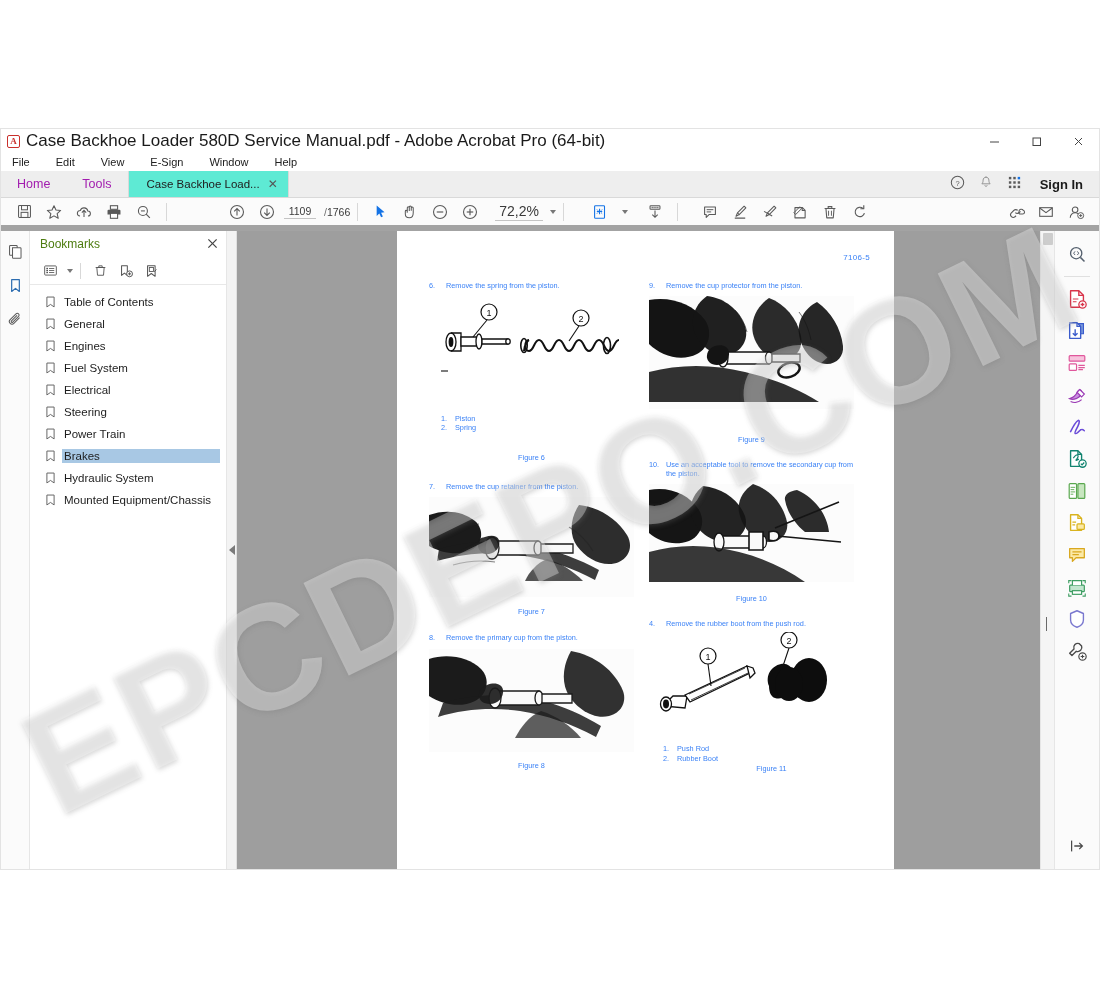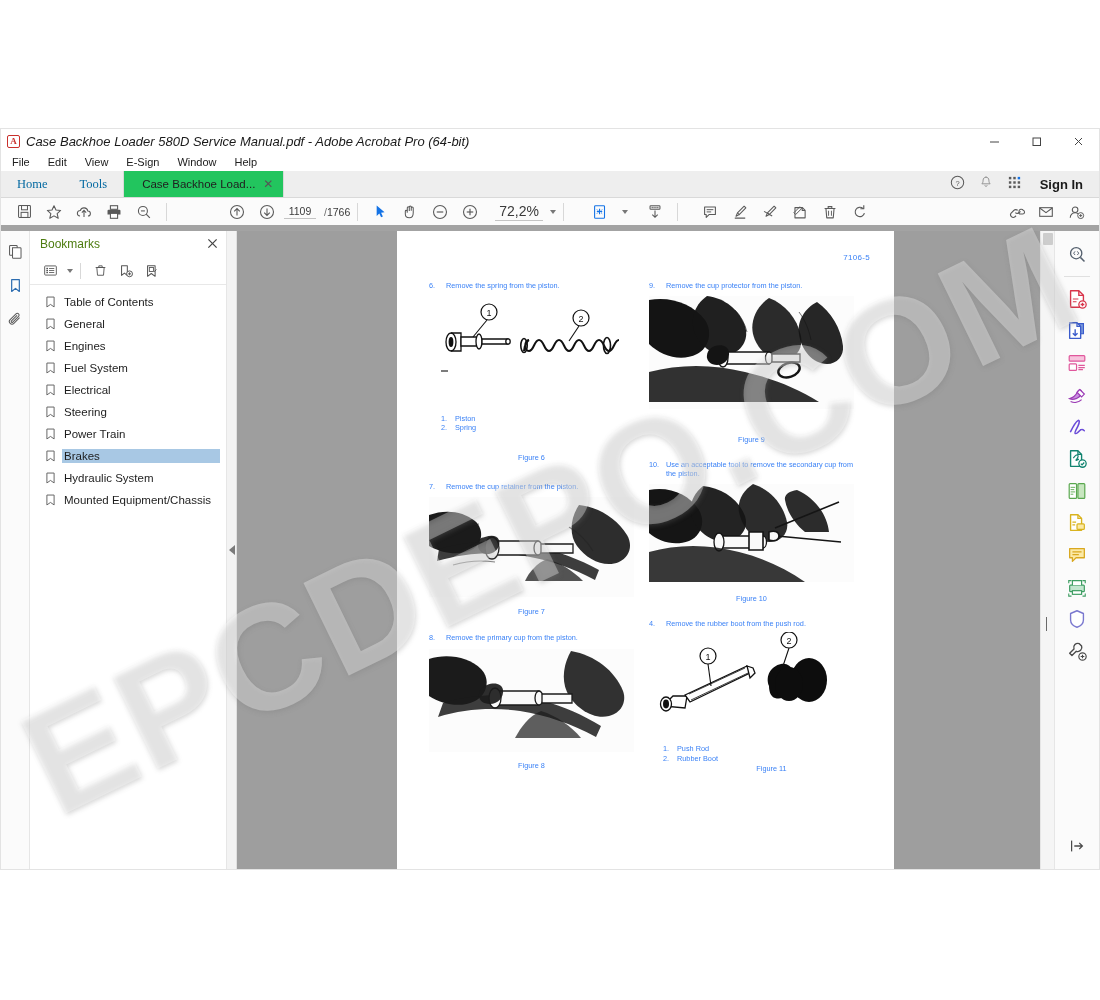--- a/index.html
+++ b/index.html
@@ -25,48 +25,48 @@
   .titlebar {
     height:24px; display:flex; align-items:center;
     background:#ffffff; padding-left:6px; flex:0 0 auto;
   }
   .acro-logo {
     width:13px; height:13px; background:#ffffff; border:1px solid #c9302c;
     border-radius:2px; color:#c9302c; font-size:9px; font-weight:bold;
     display:flex; align-items:center; justify-content:center; margin-right:6px;
     font-family:"Liberation Serif", serif;
   }
-  .title-text { font-size:13px; color:#1a1a1a; white-space:nowrap;font-style:italic; }
+  .title-text { font-size:17px; color:#1a1a1a; white-space:nowrap; }
   .winbtns { margin-left:auto; display:flex; height:24px; }
   .winbtn {
     width:42px; height:24px; display:flex; align-items:center; justify-content:center;
     color:#444;
   }
 
   
   .menubar {
-    height:18px; display:flex; align-items:center; gap:4px;
+    height:18px; display:flex; align-items:center; gap:12px;
     padding-left:4px; background:#ffffff; flex:0 0 auto;
   }
   .menu-item {
     font-size:11px; color:#202020; padding:1px 7px; white-space:nowrap;
   }
 
   
   .tabstrip {
     height:27px; background:#eeeeee; display:flex; align-items:stretch;
     border-bottom:1px solid #d9d9d9; flex:0 0 auto; position:relative;
   }
   .nav-btn {
     display:flex; align-items:center; padding:0 16px;
-    font-size:12.5px; color:#0369a1;font-family:Liberation Serif, serif;
+    font-size:12.5px; color:#a21caf;
   }
   .doc-tab {
     display:flex; align-items:center; gap:8px;
-    padding:0 10px 0 18px; background:#22c55e;
+    padding:0 10px 0 18px; background:#5eead4;
     border-left:1px solid #d9d9d9; border-right:1px solid #d9d9d9;
     font-size:11.5px; color:#202020; min-width:118px;
   }
   .tab-close { font-size:12px; color:#555; line-height:1; }
   .tabstrip-right {
     margin-left:auto; display:flex; align-items:center; gap:14px;
     padding-right:12px;
   }
   .signin { font-size:13px; color:#1a1a1a; font-weight:bold; padding:0 4px; }
 

